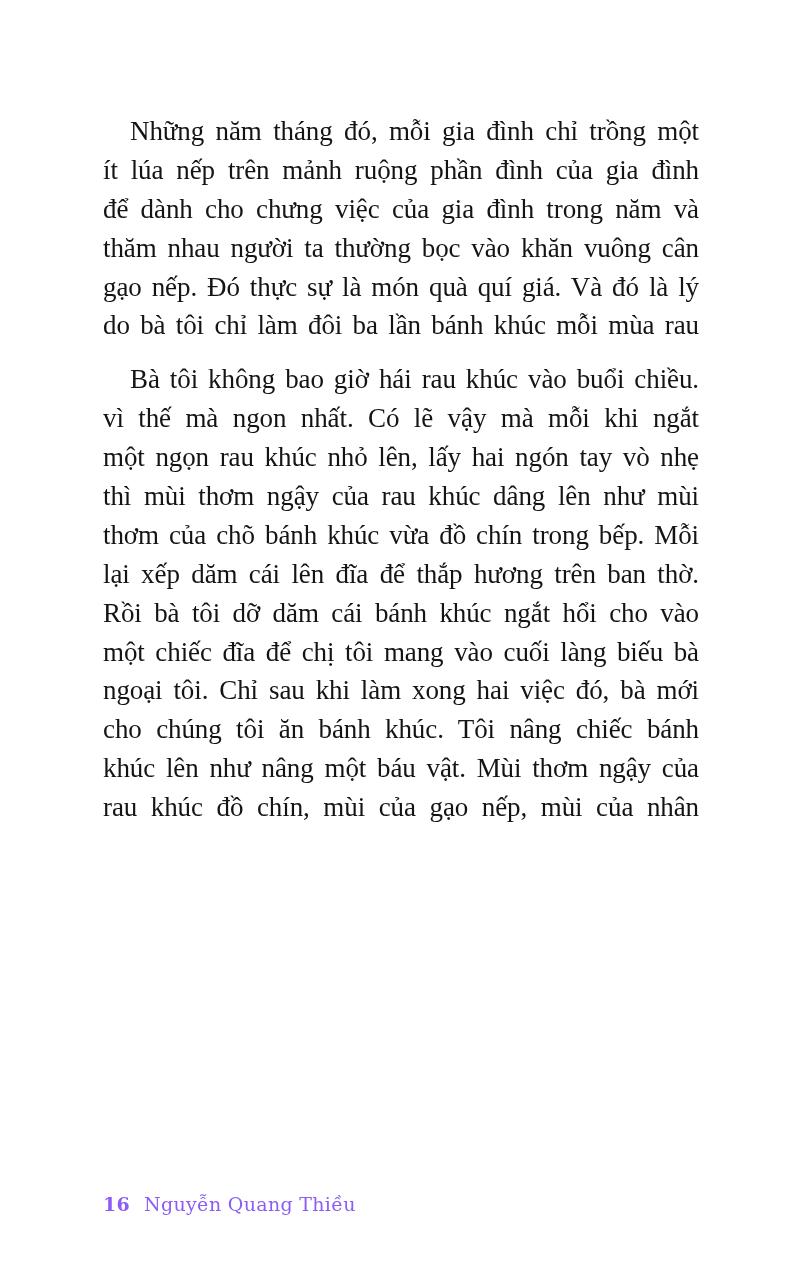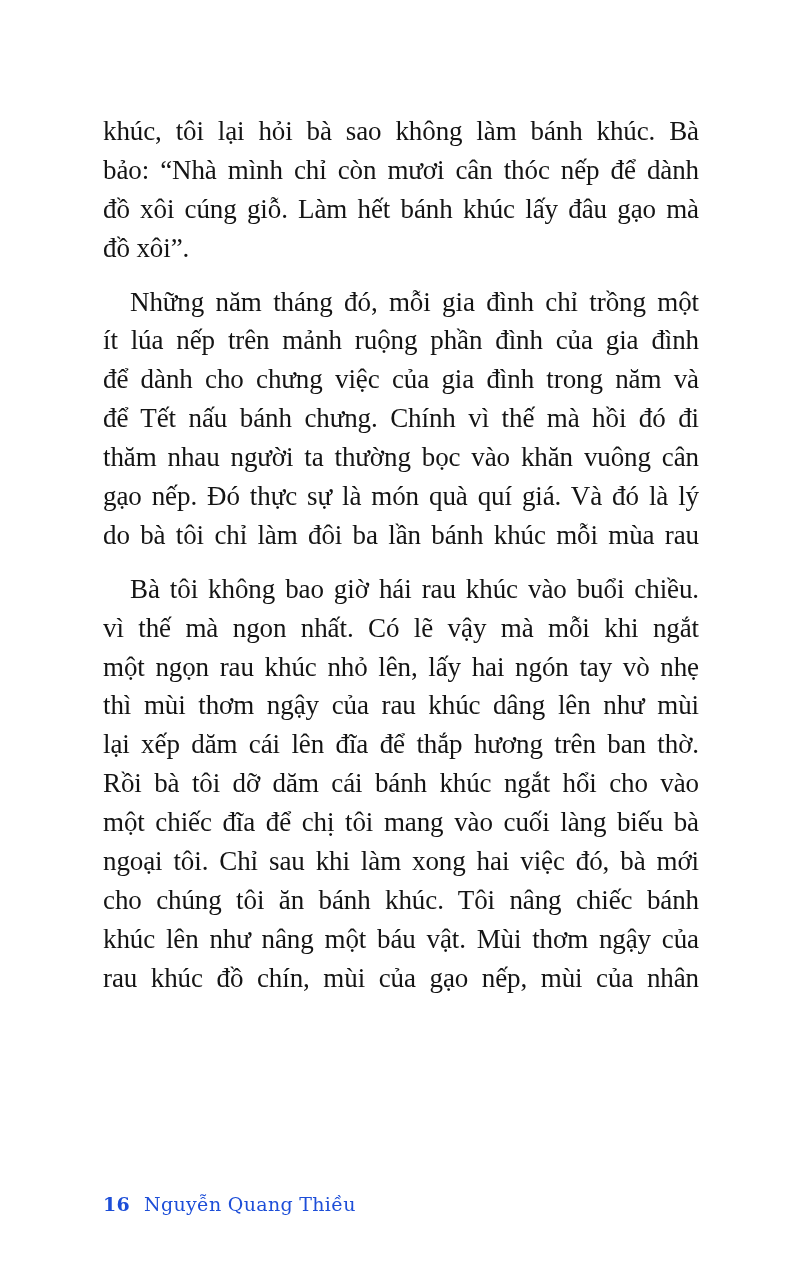--- a/index.html
+++ b/index.html
@@ -43,52 +43,46 @@
   }
   .para + .para {
     margin-top: 15px;
   }
   .footer {
     position: absolute;
     left: 103px;
     top: 1193px;
     font-family: "DejaVu Serif", "Liberation Serif", serif;
     font-size: 19px;
-    color: #1d4ed8;
+    color: #8b5cf6;
     letter-spacing: 0.3px;
   }
   .footer .page-num {
     font-weight: bold;
     margin-right: 14px;
   }
 </style>
 </head>
 <body>
 
 <div class="page">
   <p class="para">
-    <span class="line">khúc, tôi lại hỏi bà sao không làm bánh khúc. Bà</span>
-    <span class="line">bảo: “Nhà mình chỉ còn mươi cân thóc nếp để dành</span>
-    <span class="line">đồ xôi cúng giỗ. Làm hết bánh khúc lấy đâu gạo mà</span>
-    <span class="line last">đồ xôi”.</span>
-  </p>
-  <p class="para">
     <span class="line indent">Những năm tháng đó, mỗi gia đình chỉ trồng một</span>
     <span class="line">ít lúa nếp trên mảnh ruộng phần đình của gia đình</span>
     <span class="line">để dành cho chưng việc của gia đình trong năm và</span>
-    <span class="line">để Tết nấu bánh chưng. Chính vì thế mà hồi đó đi</span>
     <span class="line">thăm nhau người ta thường bọc vào khăn vuông cân</span>
     <span class="line">gạo nếp. Đó thực sự là món quà quí giá. Và đó là lý</span>
     <span class="line">do bà tôi chỉ làm đôi ba lần bánh khúc mỗi mùa rau</span>
   </p>
   <p class="para">
     <span class="line indent">Bà tôi không bao giờ hái rau khúc vào buổi chiều.</span>
     <span class="line">vì thế mà ngon nhất. Có lẽ vậy mà mỗi khi ngắt</span>
     <span class="line">một ngọn rau khúc nhỏ lên, lấy hai ngón tay vò nhẹ</span>
     <span class="line">thì mùi thơm ngậy của rau khúc dâng lên như mùi</span>
+    <span class="line">thơm của chõ bánh khúc vừa đồ chín trong bếp. Mỗi</span>
     <span class="line">lại xếp dăm cái lên đĩa để thắp hương trên ban thờ.</span>
     <span class="line">Rồi bà tôi dỡ dăm cái bánh khúc ngắt hổi cho vào</span>
     <span class="line">một chiếc đĩa để chị tôi mang vào cuối làng biếu bà</span>
     <span class="line">ngoại tôi. Chỉ sau khi làm xong hai việc đó, bà mới</span>
     <span class="line">cho chúng tôi ăn bánh khúc. Tôi nâng chiếc bánh</span>
     <span class="line">khúc lên như nâng một báu vật. Mùi thơm ngậy của</span>
     <span class="line">rau khúc đồ chín, mùi của gạo nếp, mùi của nhân</span>
   </p>
 </div>
 

